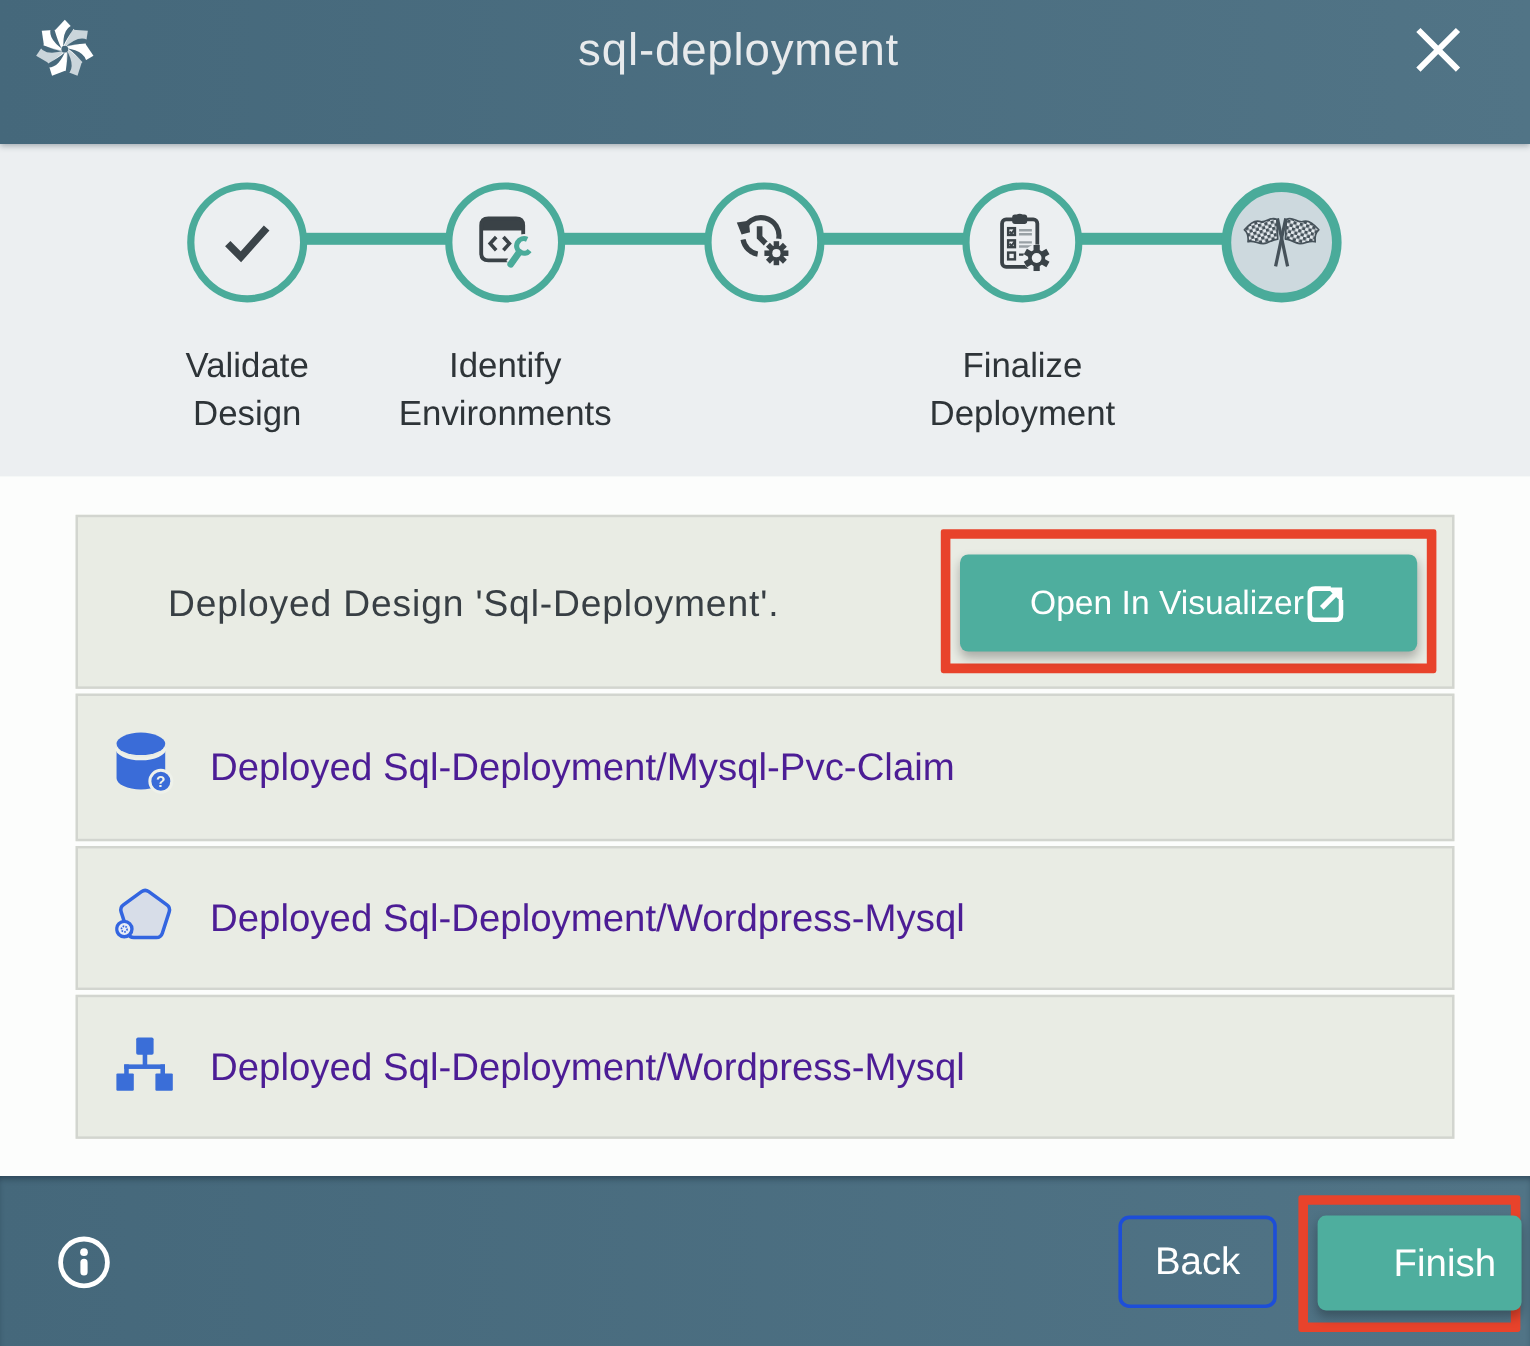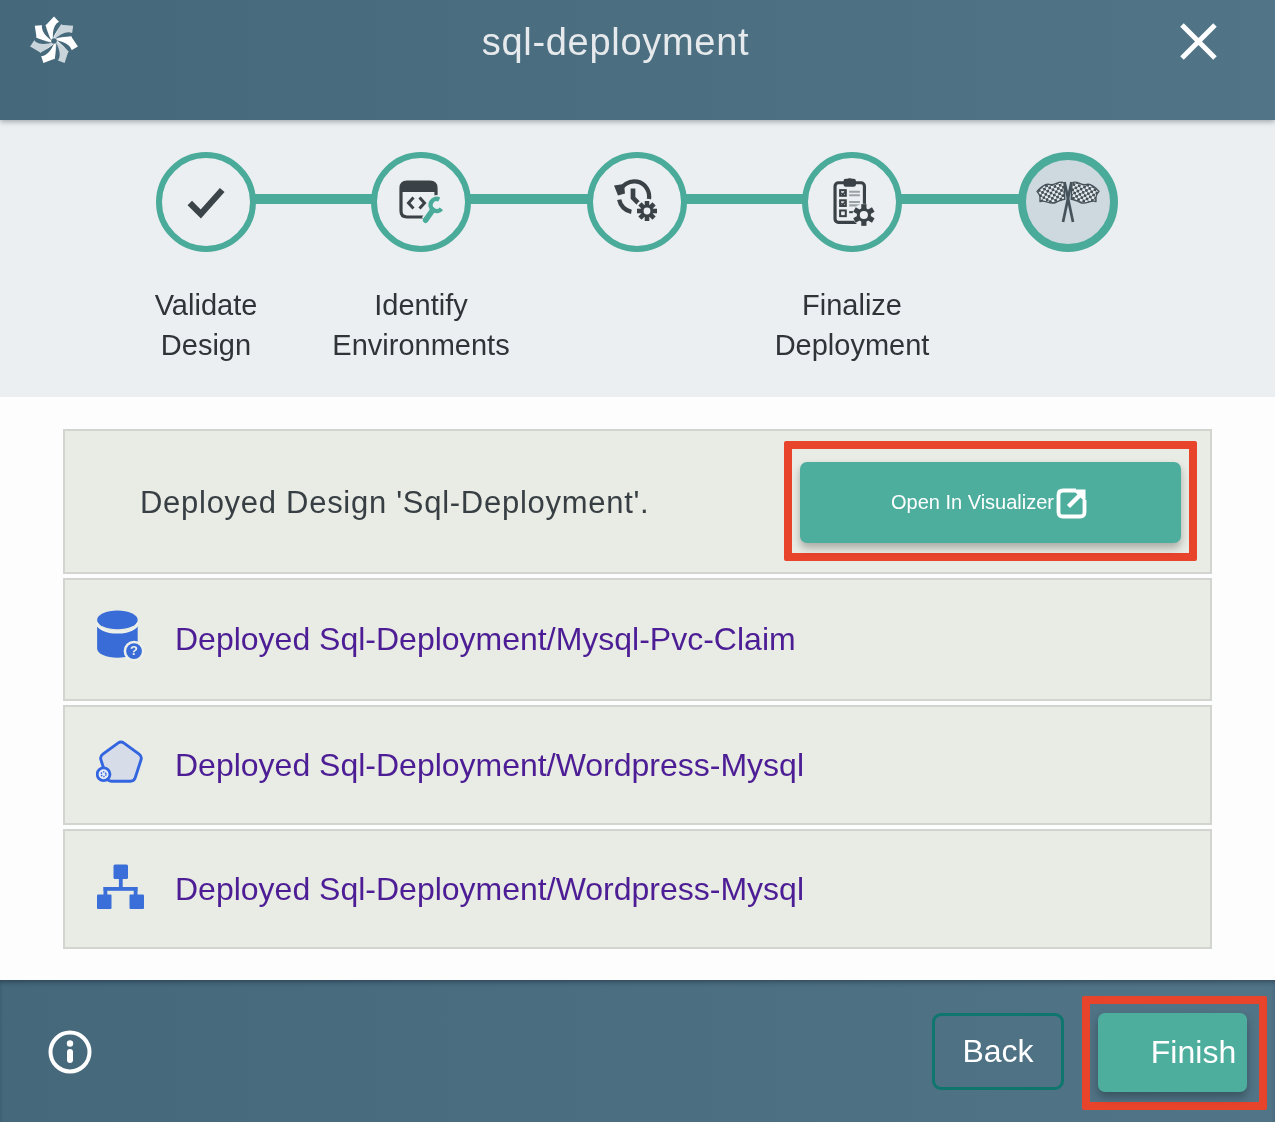--- a/index.html
+++ b/index.html
@@ -31,21 +31,21 @@
 .redbox { position:absolute; border:8px solid #e8432b; border-radius:2px; }
 .tealbtn { position:absolute; background:#4eae9e; border-radius:7px; color:#fff;
   display:flex; align-items:center; justify-content:center;
   box-shadow:0 5px 9px rgba(0,0,0,0.28); }
 
 
 .footer { position:absolute; left:0; top:980px; width:1275px; height:142px;
   background:linear-gradient(90deg,#45687b,#517486);
   box-shadow:inset 0 4px 5px -2px rgba(10,25,40,0.45); }
 .backbtn { position:absolute; left:932px; top:1013px; width:132px; height:77px;
-  border:3px solid #0f766e; border-radius:9px; color:#fff; font-size:32px;
+  border:3px solid #1d4ed8; border-radius:9px; color:#fff; font-size:32px;
   display:flex; align-items:center; justify-content:center; }
 </style>
 </head>
 <body>
 
 <div class="header">
   <svg id="logo" class="abs" style="left:29px; top:16px;" width="50" height="50" viewBox="0 0 50 50">
       <path d="M25.0,0.5 L33.8,9.8 L25.0,29.0 L16.3,9.8 Z" fill="#ffffff"></path>
       <path d="M44.2,9.7 L42.3,22.4 L21.9,27.5 L31.4,8.7 Z" fill="#cad5db"></path>
       <path d="M48.9,30.5 L37.8,36.9 L21.1,24.1 L41.7,19.8 Z" fill="#ffffff"></path>
@@ -191,21 +191,21 @@
   <div class="steplabel" style="left:291px;">Identify<br>Environments</div>
   <div class="steplabel" style="left:76px;">Validate<br>Design</div>
   <div class="steplabel" style="left:722px;">Finalize<br>Deployment</div>
 </div>
 
 <div class="row" style="top:429px; height:145px;">
   <div class="rowtext" style="left:31px; top:54px; font-size:31px; color:#383f44; letter-spacing:0.72px;margin-left:44px;">Deployed Design 'Sql-Deployment'.</div>
 </div>
 <div class="redbox" style="left:784px; top:441px; width:413px; height:120px;"></div>
 <div class="tealbtn" style="left:800px; top:462px; width:381px; height:81px; font-size:34px;">
-  <span style="font-size:20px;">Open In Visualizer</span>
+  <span style="font-size:28px;">Open In Visualizer</span>
   <svg width="36" height="36" viewBox="0 0 36 36">
     <path d="M22 5.5 H9 Q4.5 5.5 4.5 10 V27 Q4.5 31.5 9 31.5 H26 Q30.5 31.5 30.5 27 V15" stroke="#fff" stroke-width="3.8" fill="none"></path>
     <path d="M18.5 4.5 H31.5 V17.5 Z" fill="#fff"></path>
     <path d="M28.5 7.5 L14.5 21.5" stroke="#fff" stroke-width="4.4"></path>
   </svg>
 </div>
 
 <div class="row" style="top:578px; height:123px;">
   <svg id="ic-db" class="abs" style="left:30px; top:30px;" width="50" height="52" viewBox="0 0 48 50">
     <ellipse cx="21.5" cy="9.5" rx="19.5" ry="9" fill="#3a6cd8"></ellipse>
@@ -241,13 +241,13 @@
 
 <div class="footer">
   <svg class="abs" style="left:48px; top:50px;" width="44" height="44" viewBox="0 0 44 44">
     <circle cx="22" cy="22" r="19.5" stroke="#fff" stroke-width="4" fill="none"></circle>
     <circle cx="22" cy="13.5" r="3.2" fill="#fff"></circle>
     <rect x="19" y="19" width="6" height="14" rx="3" fill="#fff"></rect>
   </svg>
 </div>
 <div class="backbtn">Back</div>
 <div class="redbox" style="left:1082px; top:996px; width:185px; height:114px;"></div>
-<div class="tealbtn" style="left:1098px; top:1013px; width:149px; height:79px; font-size:32px;padding-left:42px;">Finish</div>
+<div class="tealbtn" style="left:1098px; top:1013px; width:170px; height:79px; font-size:32px;padding-left:42px;">Finish</div>
 
 </body></html>

